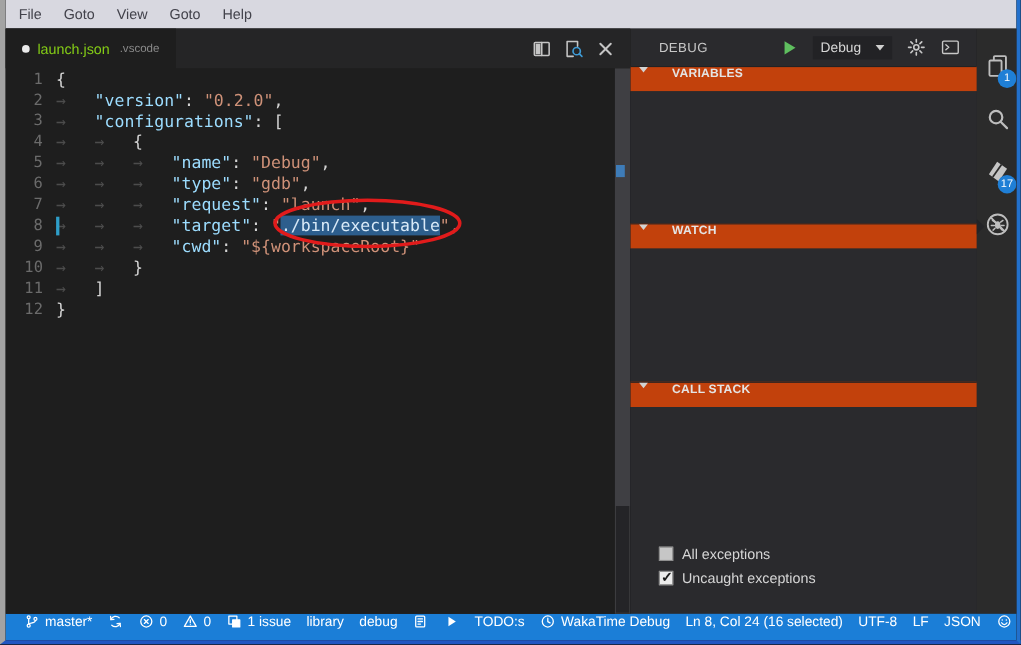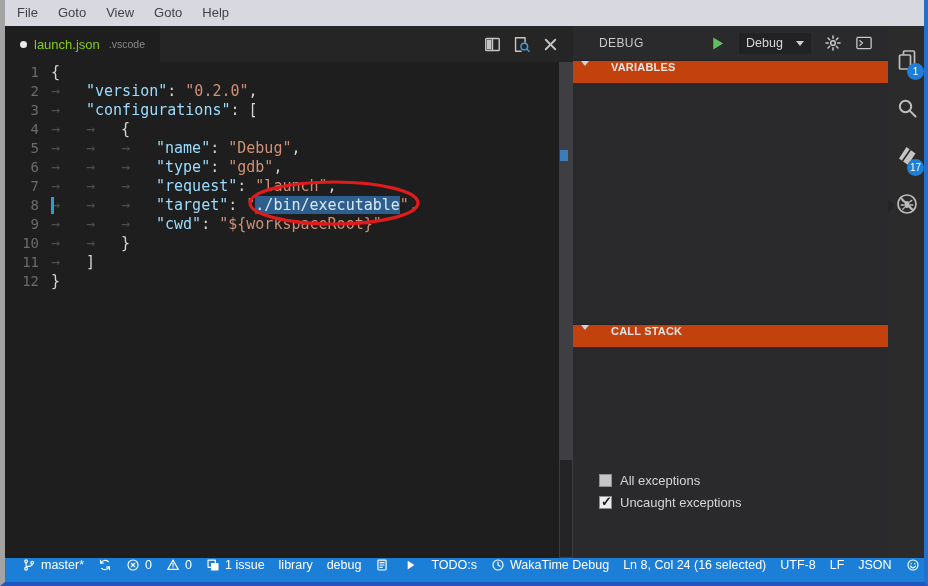--- a/index.html
+++ b/index.html
@@ -201,20 +201,24 @@
               <rect x="2.5" y="4.5" width="19" height="15" rx="1.5"></rect>
               <path d="M6.5 9l3.5 3-3.5 3"></path>
             </svg></span>
       </div>
       <div id="sidebar-sections" style="display:flex;flex-direction:column;flex:1;min-height:0;">
           <div class="section-header">
             <span class="twistie"></span>
             <span class="section-label">VARIABLES</span>
           </div>
           <div class="section-body body-variables"></div>
+          <div class="section-header">
+            <span class="twistie"></span>
+            <span class="section-label">WATCH</span>
+          </div>
           <div class="section-body body-watch"></div>
           <div class="section-header">
             <span class="twistie"></span>
             <span class="section-label">CALL STACK</span>
           </div>
           <div class="section-body body-call-stack"></div>
           <div class="section-body body-breakpoints">
             <div class="bp-row">
               <span class="cb"></span>
               <span class="bp-label">All exceptions</span>

